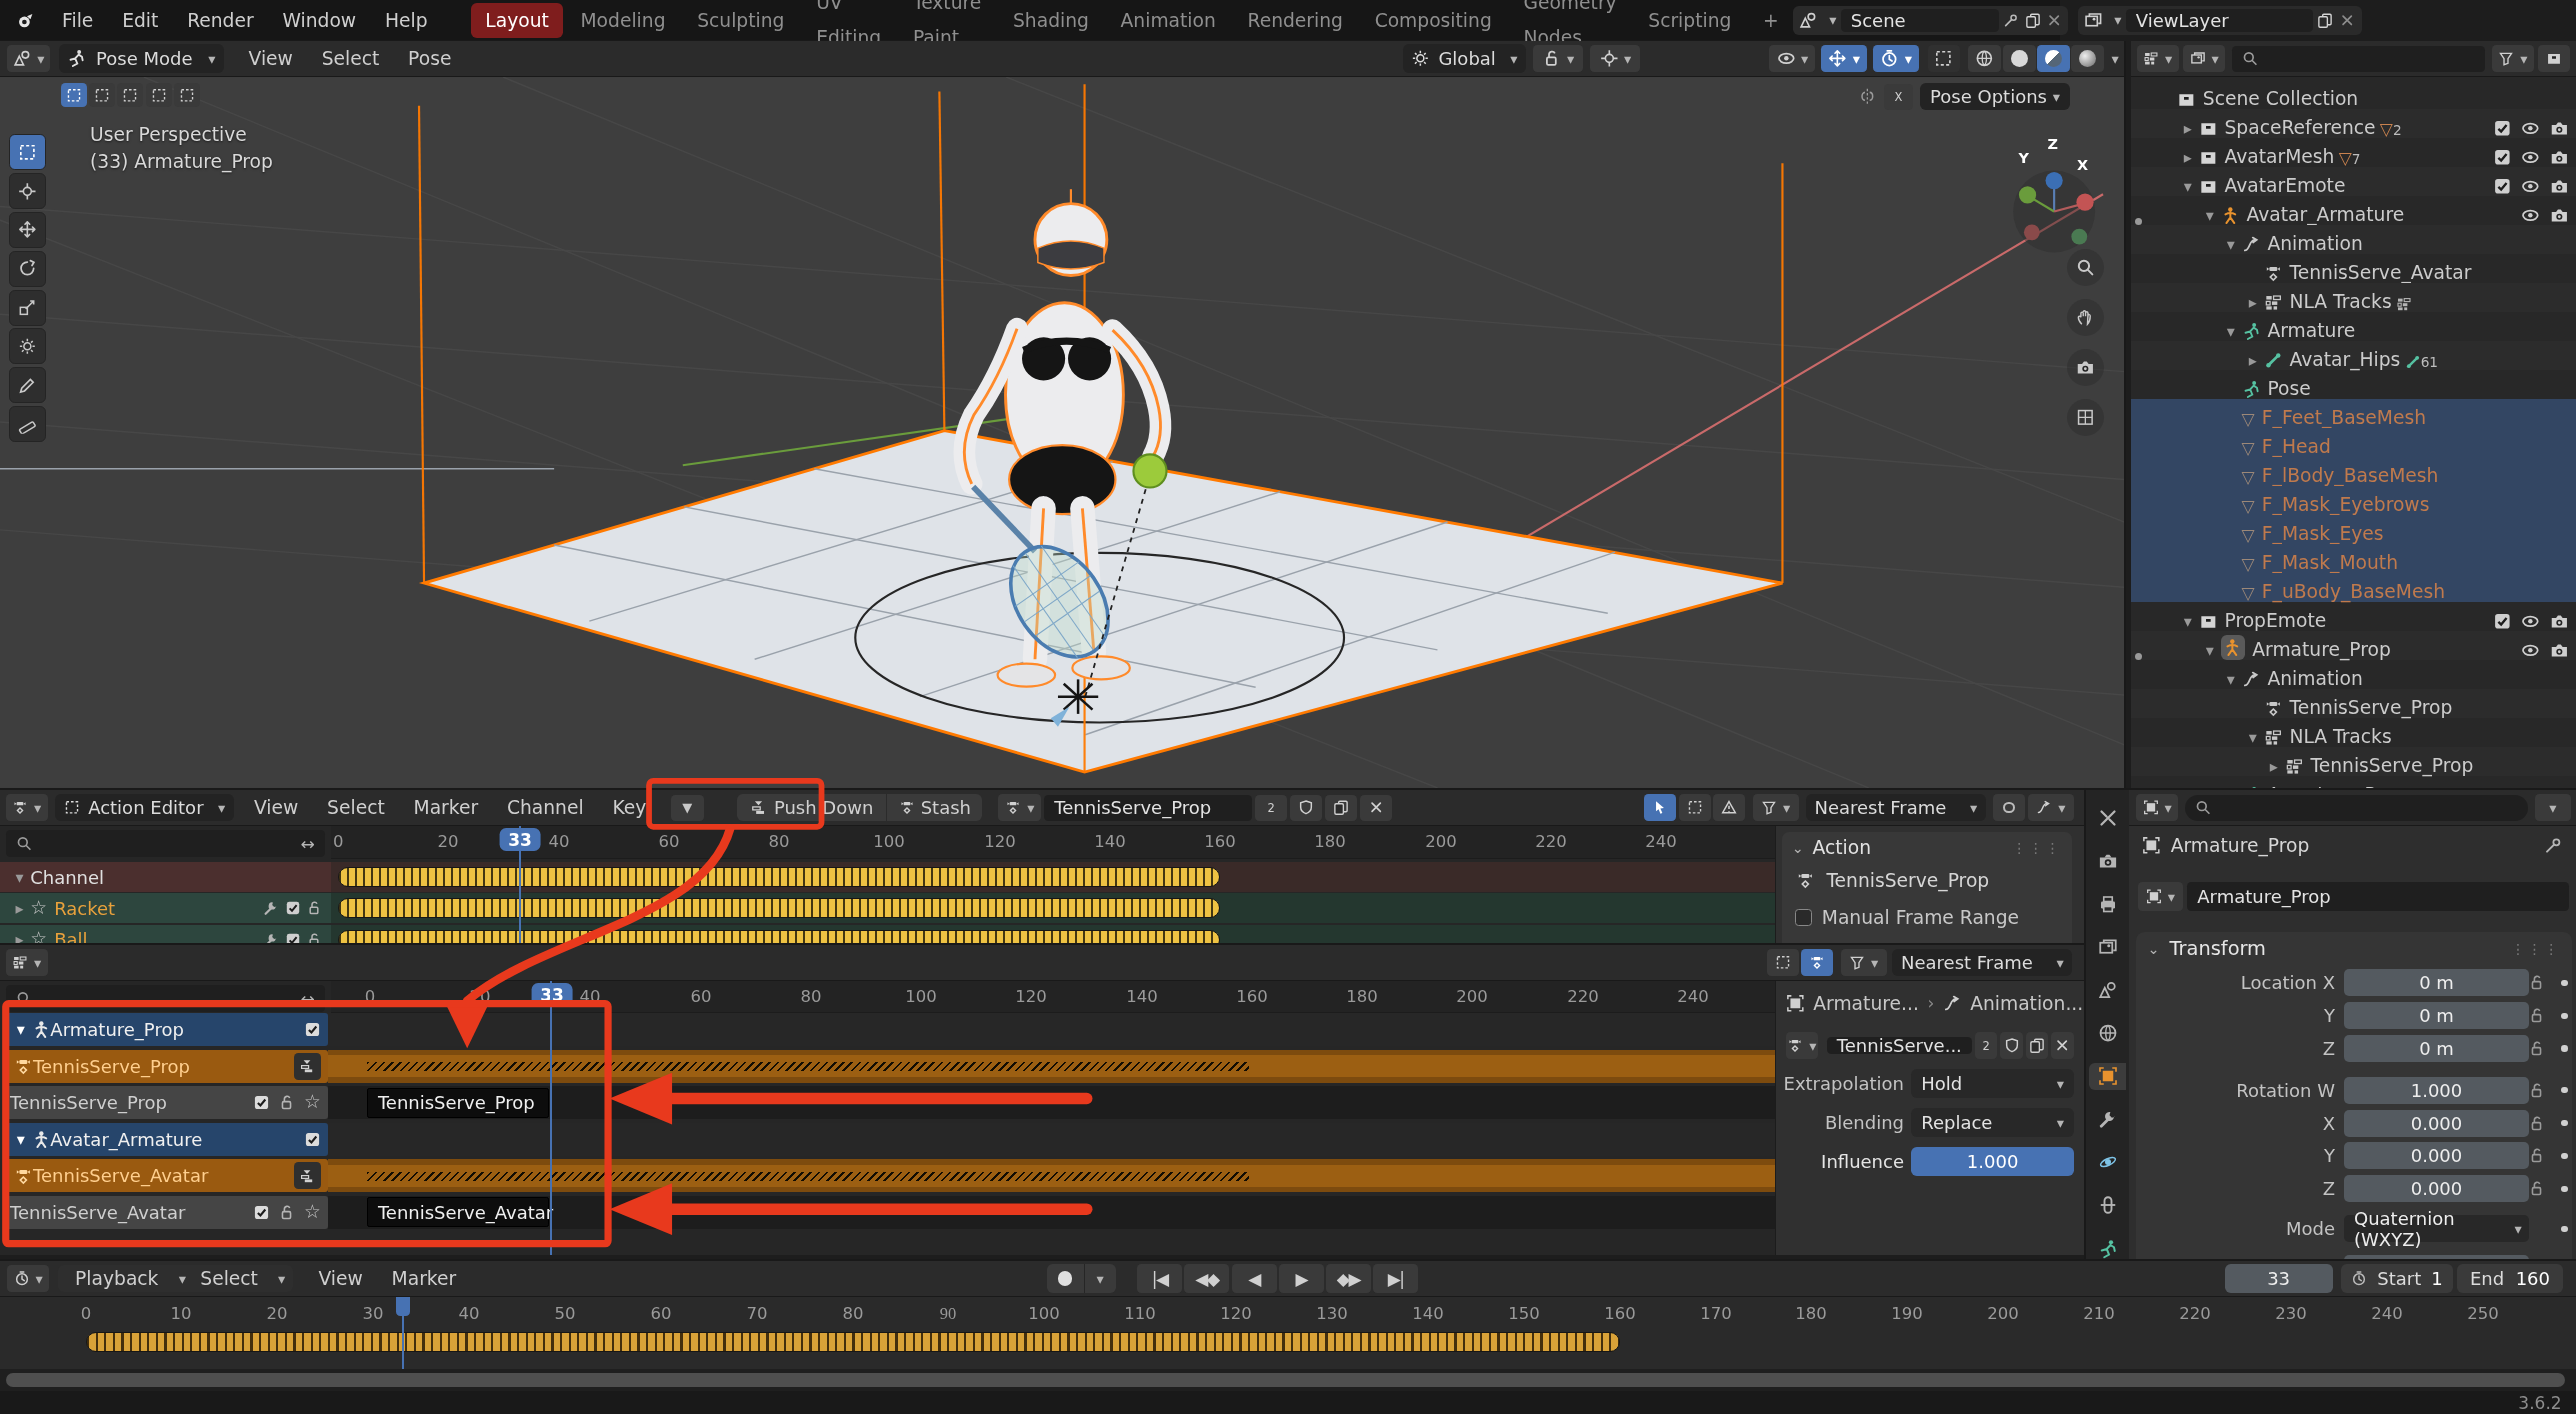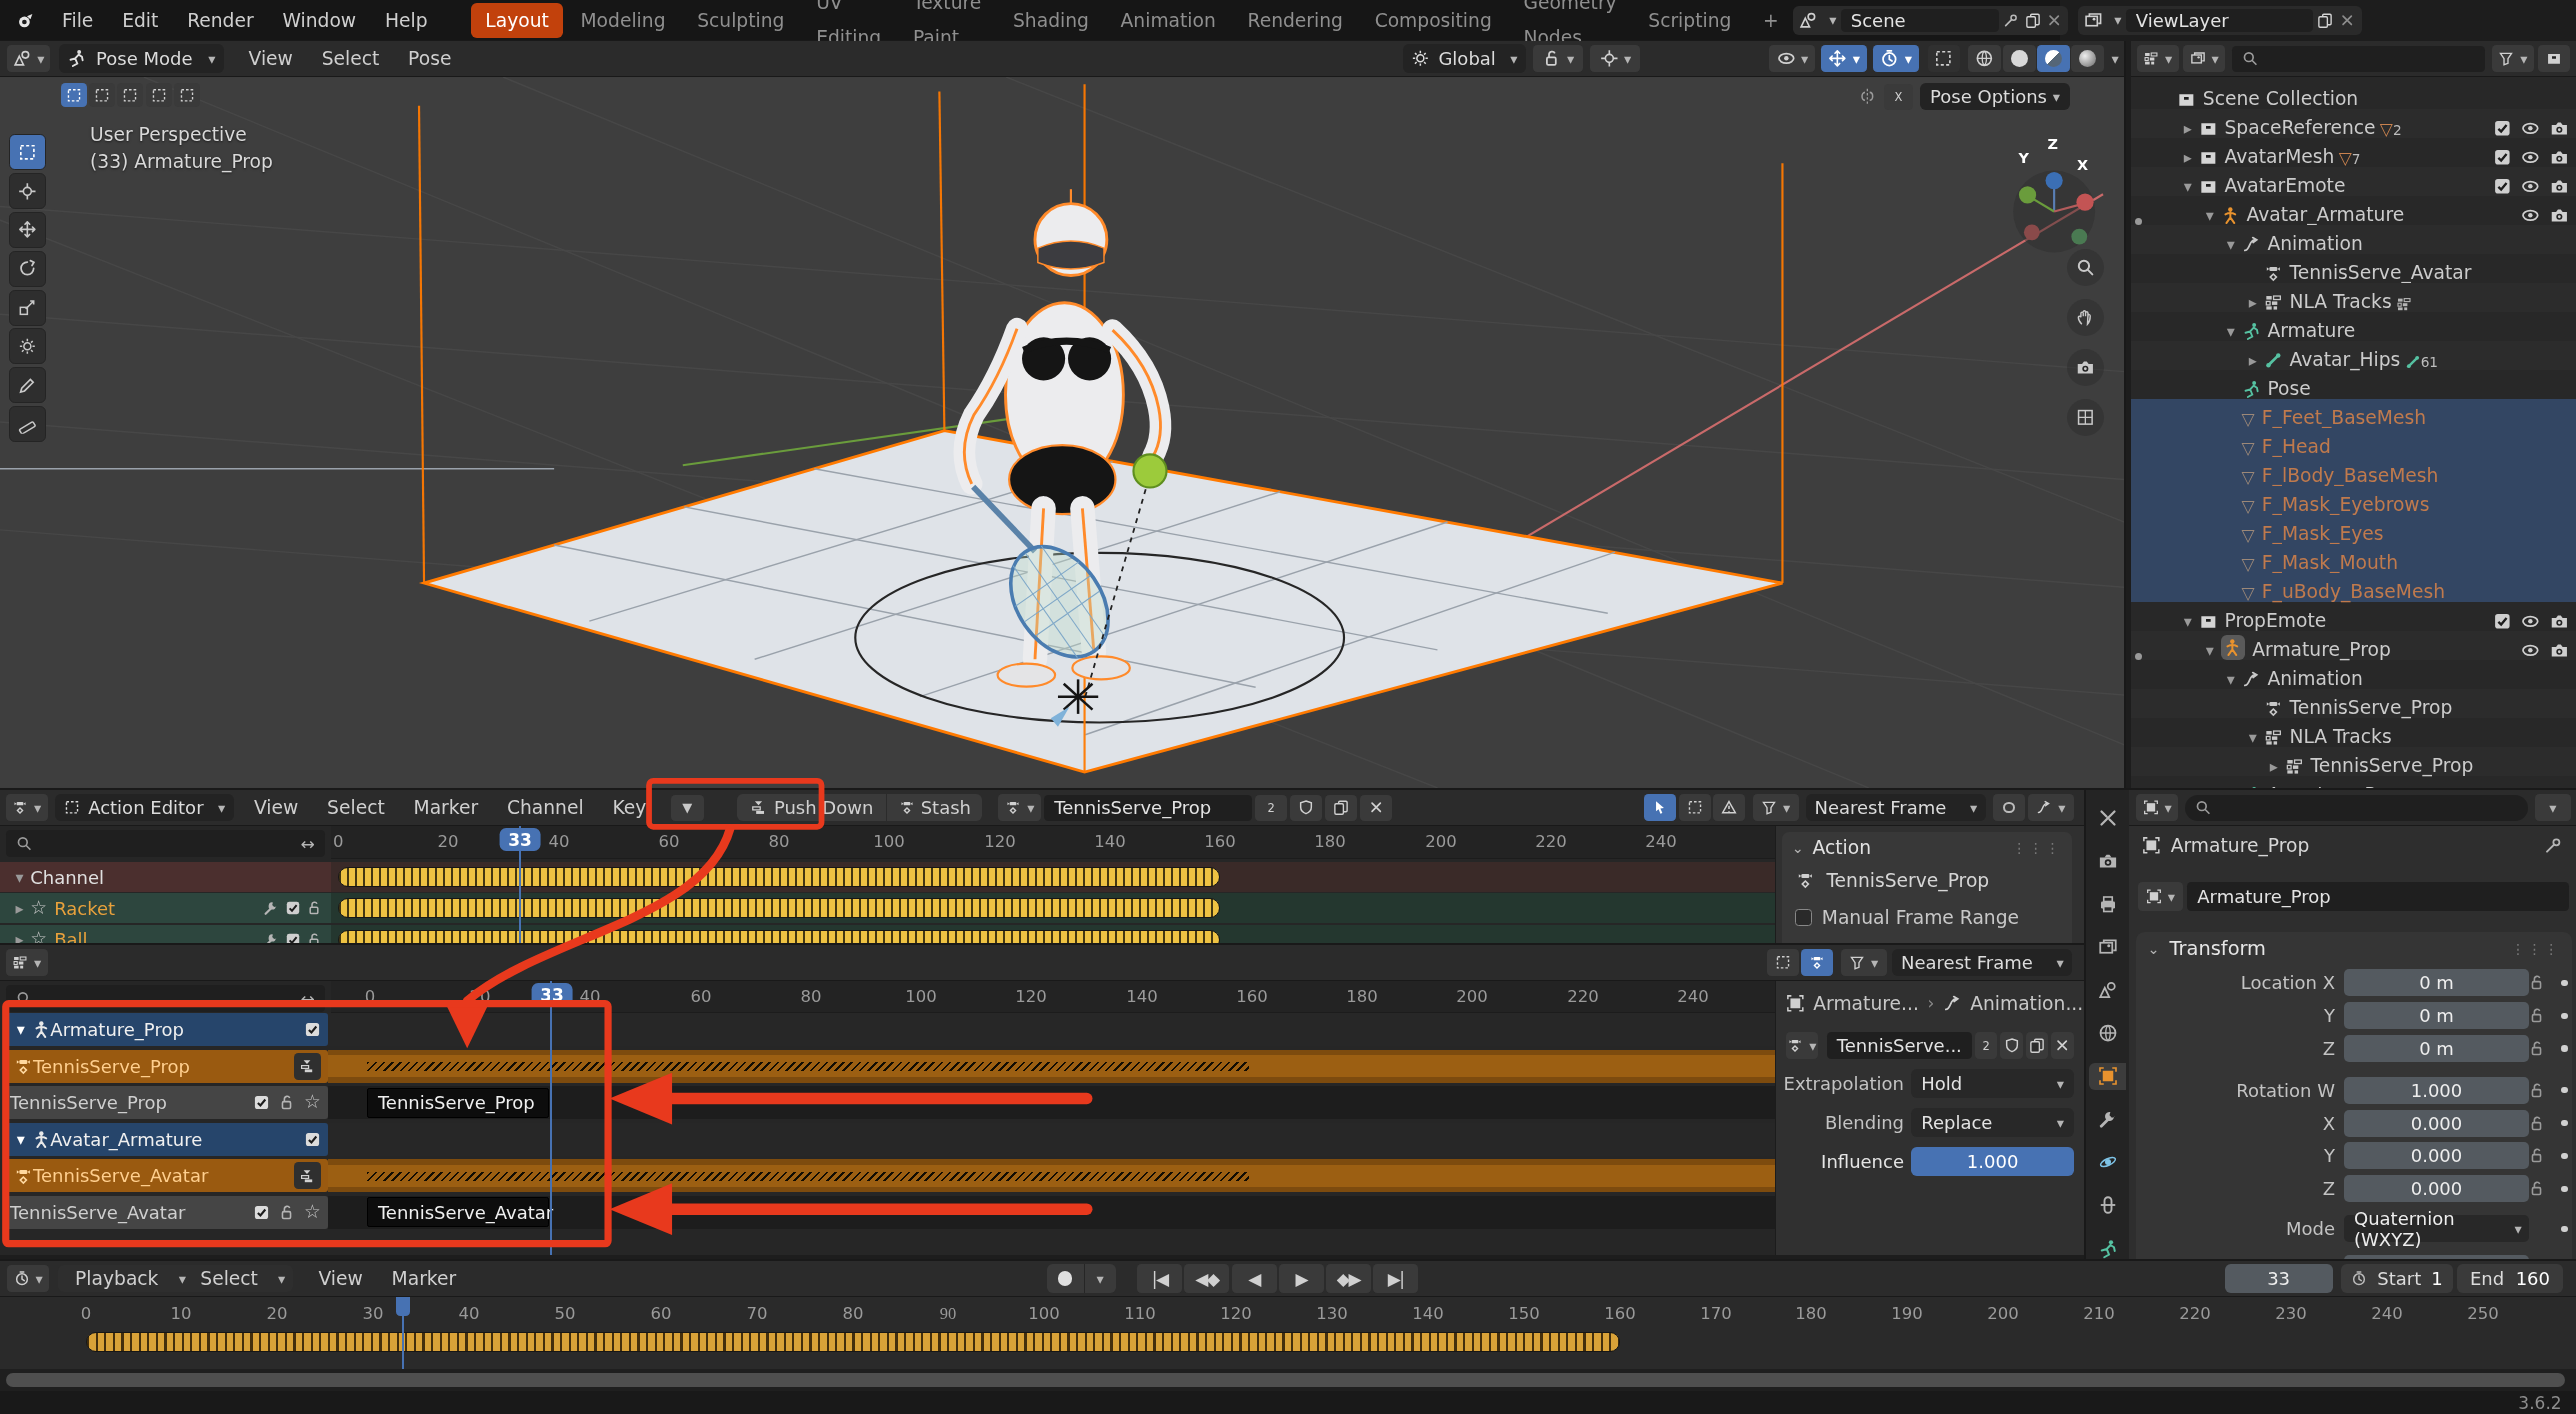--- a/index.html
+++ b/index.html
@@ -224,21 +224,21 @@
       <use href="#s-blend"></use>
     </svg>
   <div id="topbar-menus" class="row">
       <span class="menu-item">File</span>
       <span class="menu-item">Edit</span>
       <span class="menu-item">Render</span>
       <span class="menu-item">Window</span>
       <span class="menu-item">Help</span>
     </div>
   <div id="topbar-tabs" class="row" style="margin-left:29px;gap:2.9px">
-      <span class="menu-item" style="background: #c2410c; color: rgb(255, 255, 255);">Layout</span>
+      <span class="menu-item" style="background: #7f1d1d; color: rgb(255, 255, 255);">Layout</span>
       <span class="menu-item" style="color: rgb(143, 143, 143);">Modeling</span>
       <span class="menu-item" style="color: rgb(143, 143, 143);">Sculpting</span>
       <span class="menu-item" style="color: rgb(143, 143, 143);">UV Editing</span>
       <span class="menu-item" style="color: rgb(143, 143, 143);">Texture Paint</span>
       <span class="menu-item" style="color: rgb(143, 143, 143);">Shading</span>
       <span class="menu-item" style="color: rgb(143, 143, 143);">Animation</span>
       <span class="menu-item" style="color: rgb(143, 143, 143);">Rendering</span>
       <span class="menu-item" style="color: rgb(143, 143, 143);">Compositing</span>
       <span class="menu-item" style="color: rgb(143, 143, 143);">Geometry Nodes</span>
       <span class="menu-item" style="color: rgb(143, 143, 143);">Scripting</span>
@@ -1277,21 +1277,21 @@
         </svg>
       <span style="font-size:18.7px;margin-left:8.6px;color:#c8c8c8">Animation...</span>
     </div>
     <div class="row" style="padding:18.7px 10px 0 10px">
       <div class="btn" style="width:45px;height:27px">
           <svg class="i" style="width:16px" viewBox="0 0 22 26" width="16" height="18.7">
             <use href="#s-act"></use>
           </svg>
           <span class="cv">▾</span>
         </div>
-      <div class="field" style="height:27px;flex:1;margin-left:9px">TennisServe...</div>
+      <div class="field" style="height:17px;flex:1;margin-left:9px">TennisServe...</div>
       <div class="btn" style="width:32px;height:27px;margin-left:2.9px">2</div>
       <div class="btn" style="width:32px;height:27px;margin-left:2.9px">
           <svg class="i" style="width:16px" viewBox="0 0 22 26" width="16" height="18.7">
             <use href="#s-shield"></use>
           </svg>
         </div>
       <div class="btn" style="width:32px;height:27px;margin-left:2.9px">
           <svg class="i" style="width:16px" viewBox="0 0 22 26" width="16" height="18.7">
             <use href="#s-copy"></use>
           </svg>

